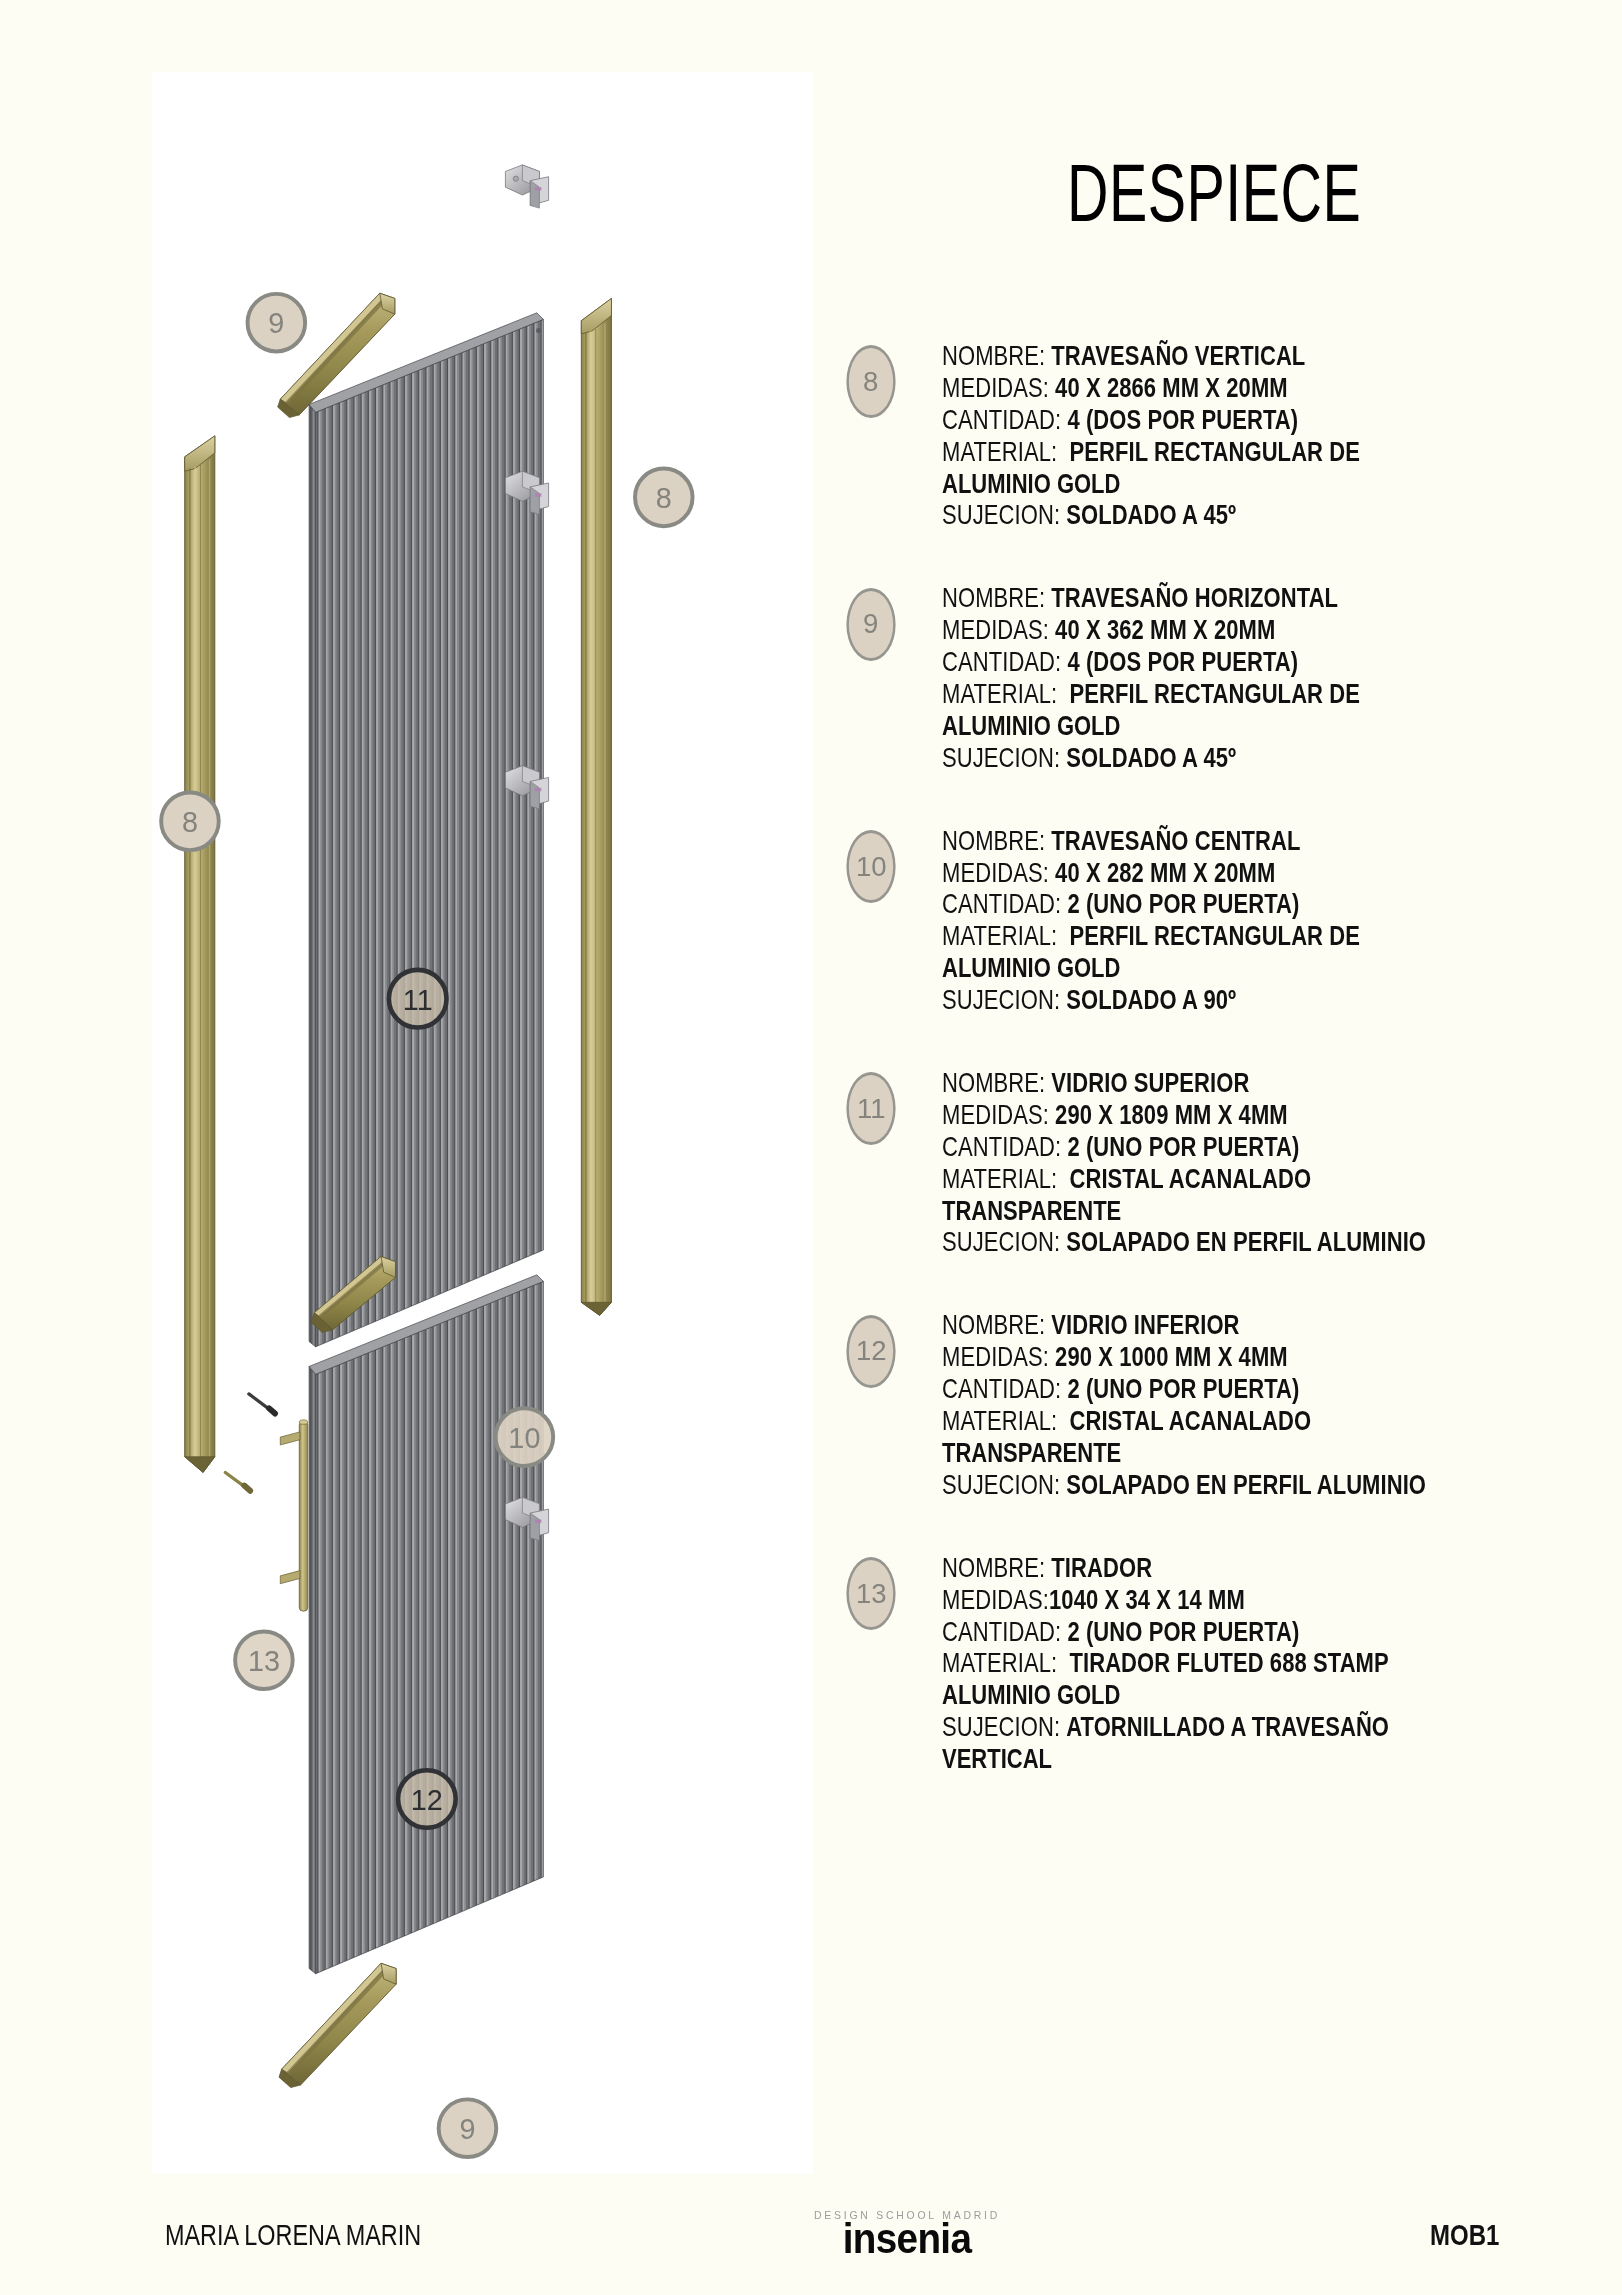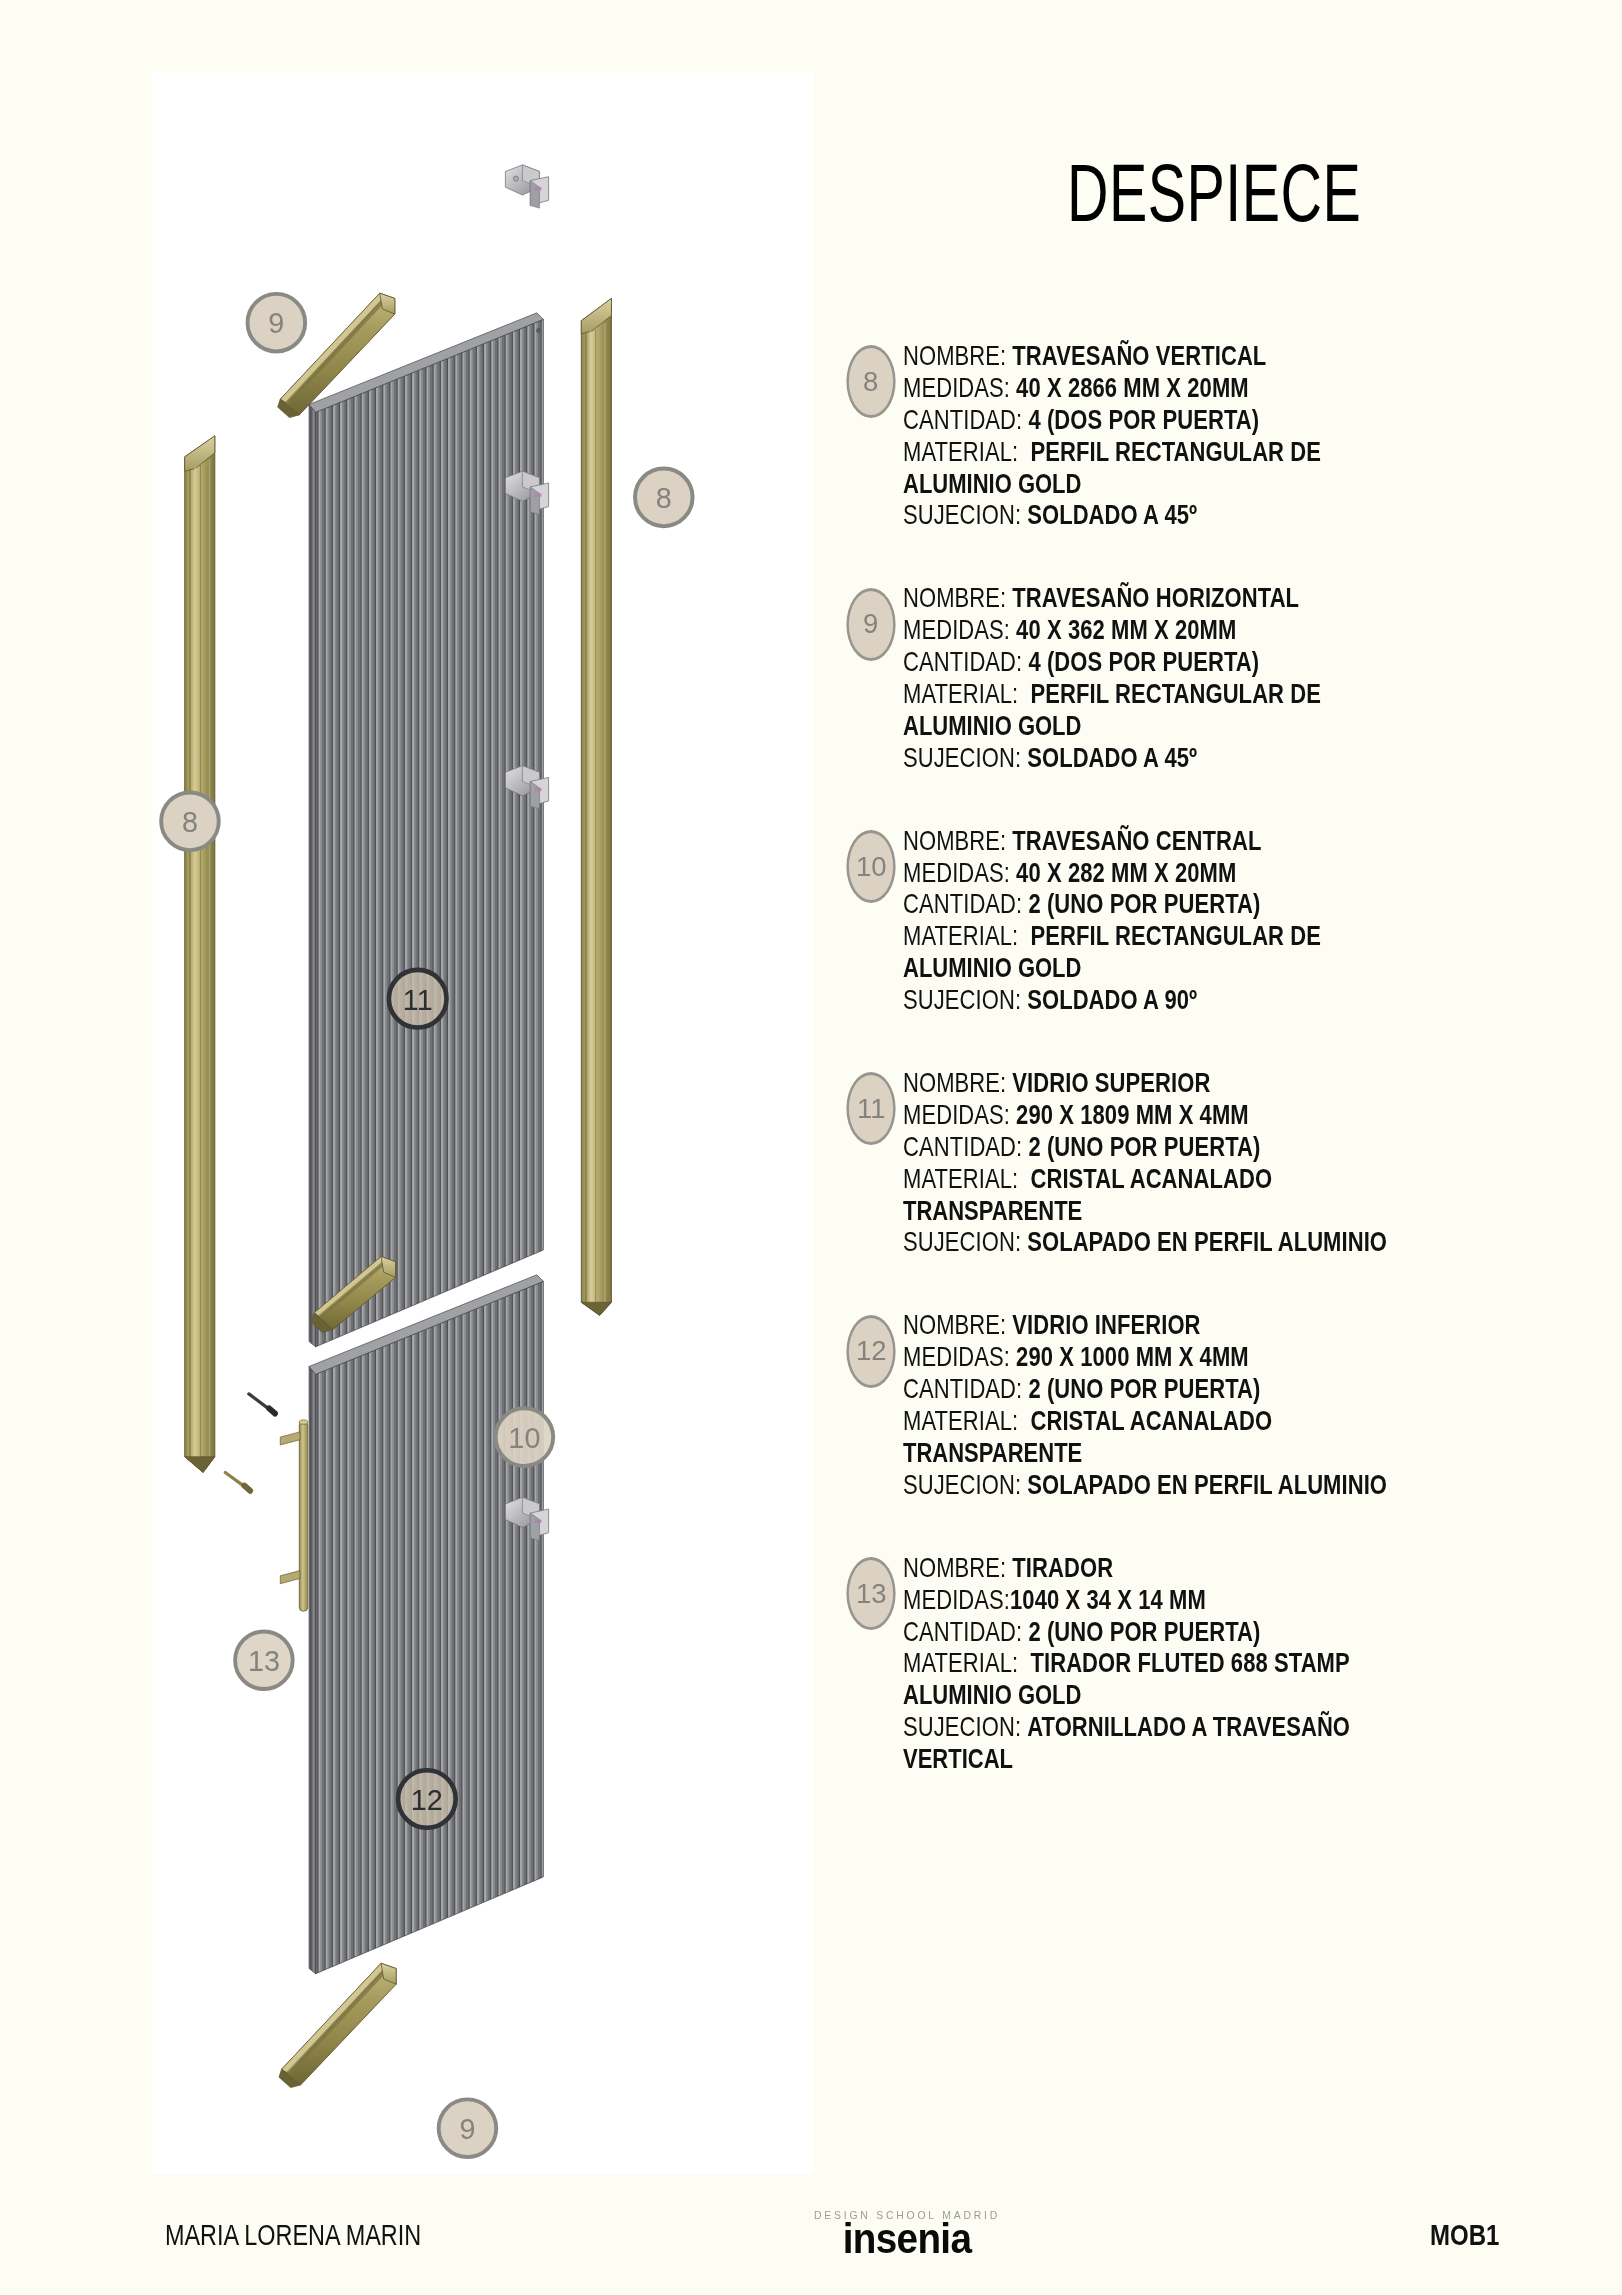--- a/index.html
+++ b/index.html
@@ -38,21 +38,21 @@
   .spec-badge{
     position:absolute;left:0;top:5.2px;
     width:60px;height:73px;border-radius:50%;
     background:#DCD2C3;border:3.3px solid #96958F;
     box-sizing:border-box;
     display:flex;align-items:center;justify-content:center;
     color:#84837D;font-size:27.5px;line-height:1;
     transform:scaleX(.82);transform-origin:center;
   }
   .spec-badge span{transform:scaleX(1.22);display:block;}
-  .spec-rows{margin-left:62px;}
+  .spec-rows{margin-left:101px;}
   .spec-row{
     font-size:27.5px;line-height:1.16;color:#111;
     white-space:nowrap;
     transform:scaleX(.80);transform-origin:left center;
     width:125%;
   }
   .spec-row .lbl{font-weight:400;letter-spacing:0.1px;}
   .spec-row .val{font-weight:700;letter-spacing:0.1px;}
   .spec-row.cont{font-weight:700;}
 

